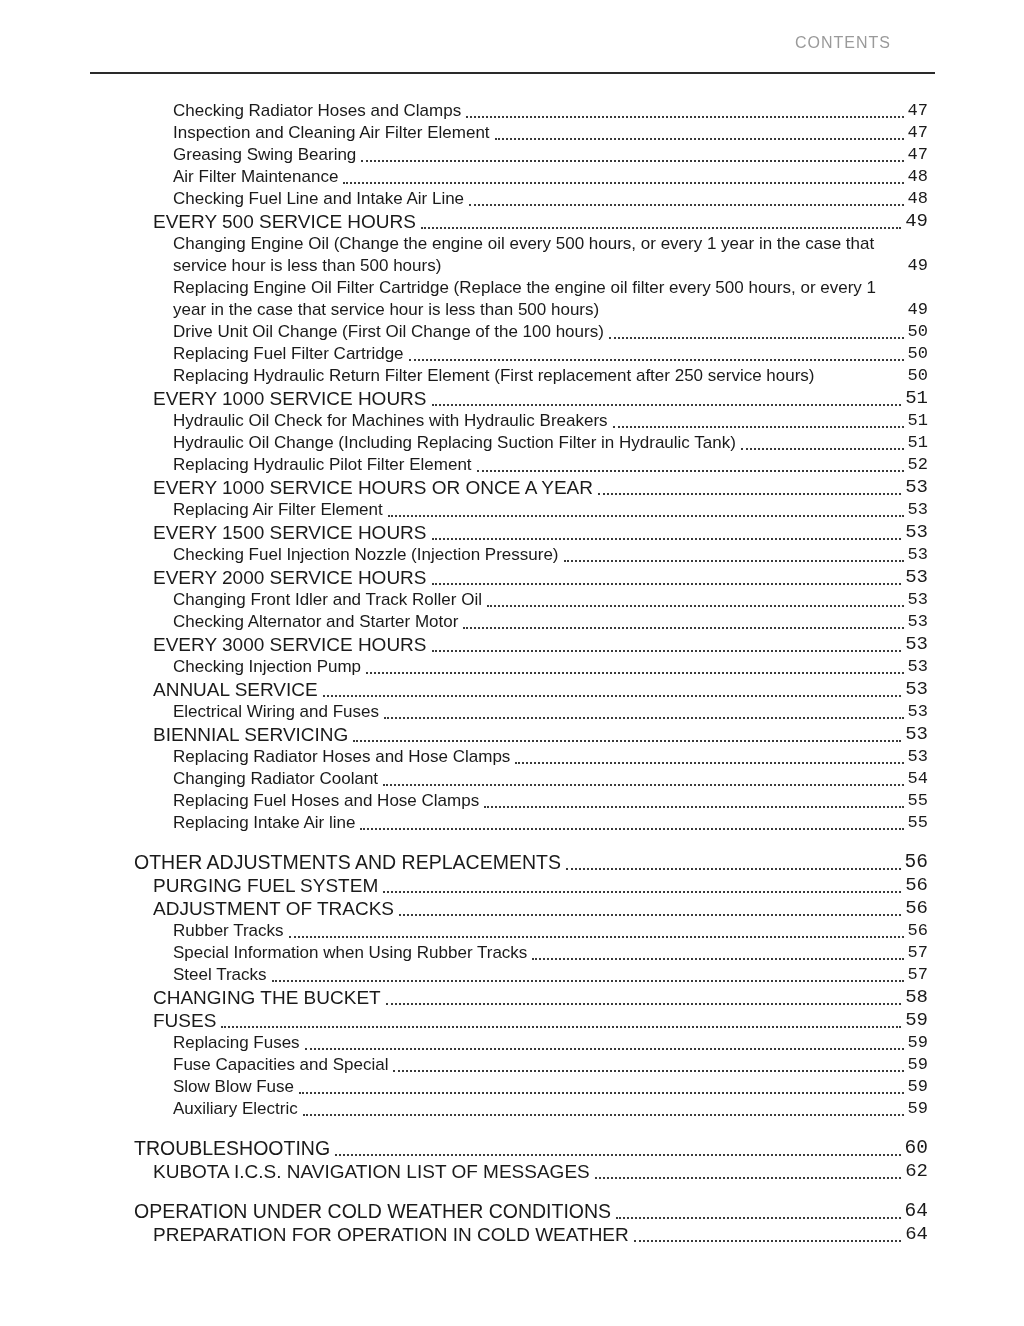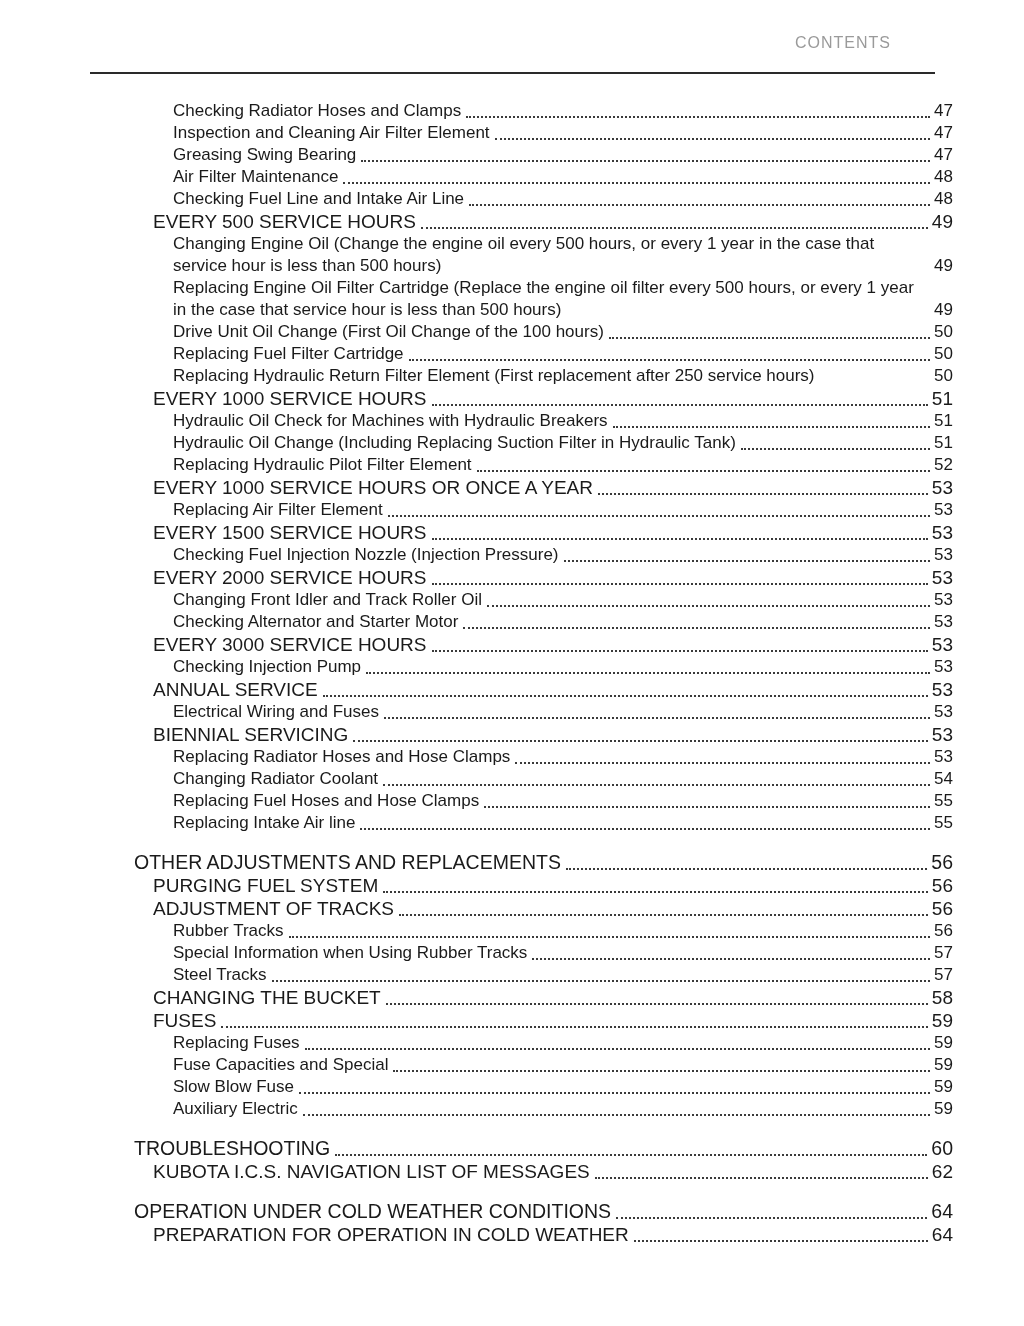--- a/index.html
+++ b/index.html
@@ -29,21 +29,21 @@
     color: #9a9a9a;
   }
   .header-rule {
     margin: 0 89px 0 90px;
     border: 0;
     border-top: 2px solid #2a2a2a;
     height: 0;
   }
   .toc {
     box-sizing: border-box;
-    padding: 26px 71px 0 134px; 
+    padding: 26px 96px 0 134px; 
   }
   .toc-entry {
     display: flex;
     align-items: flex-end;
     font-size: 17px;
     line-height: 22px;
   }
   .toc-entry.level-1 {
     font-size: 19.5px;
     line-height: 24px;
@@ -69,20 +69,21 @@
     border-bottom: 2px dotted #3a3a3a;
     margin: 0 4px 4px 5px;
     height: 0;
   }
   .toc-entry.no-leader .toc-leader {
     border-bottom: none;
   }
   .toc-page {
     flex: 0 0 auto;
     text-align: right;
+    font-family: Liberation Mono, monospace;
   }
 </style>
 </head>
 <body>
 
 <div class="page">
 
   <div class="page-header">
     <span class="header-title">CONTENTS</span>
   </div>

